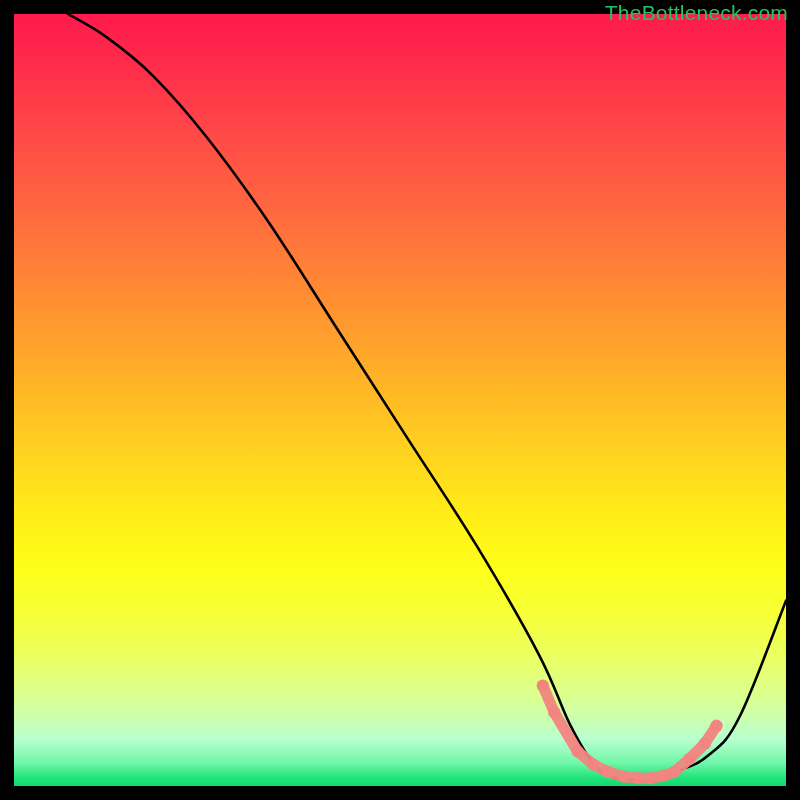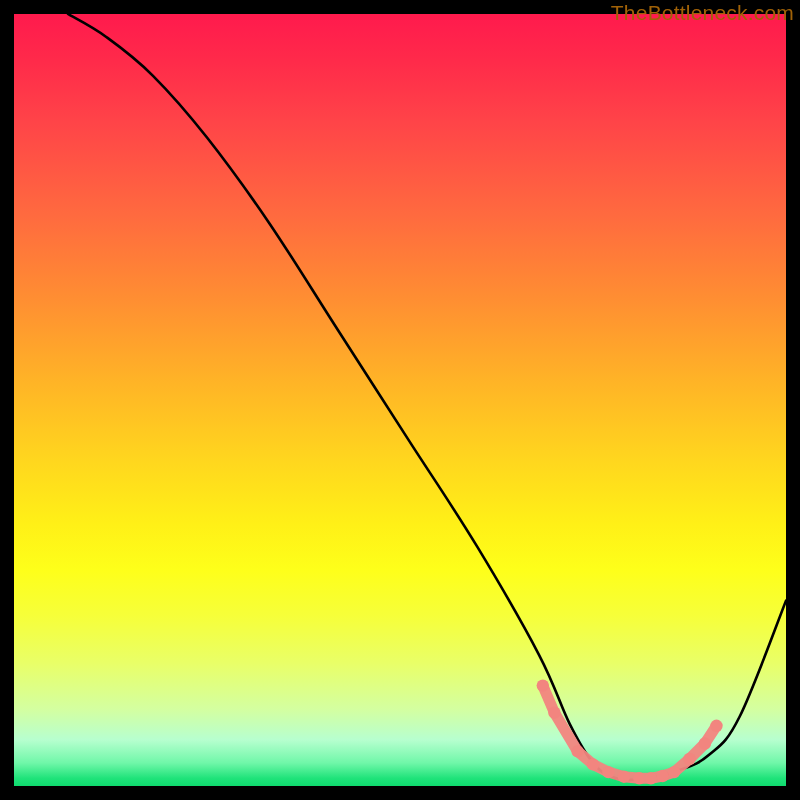--- a/index.html
+++ b/index.html
@@ -49,22 +49,22 @@
     position: absolute;
     left: 0;
     top: 0;
     width: 772px;
     height: 772px;
     pointer-events: none;
   }
   .watermark {
     position: absolute;
     top: 1px;
-    right: 6px;
-    color: #a16207;
+    right: 12px;
+    color: #22c55e;
     font-size: 21px;
     font-weight: 500;
     letter-spacing: 0.2px;
     user-select: none;
   }
 </style>
 </head>
 <body>
 
 <div class="frame">

